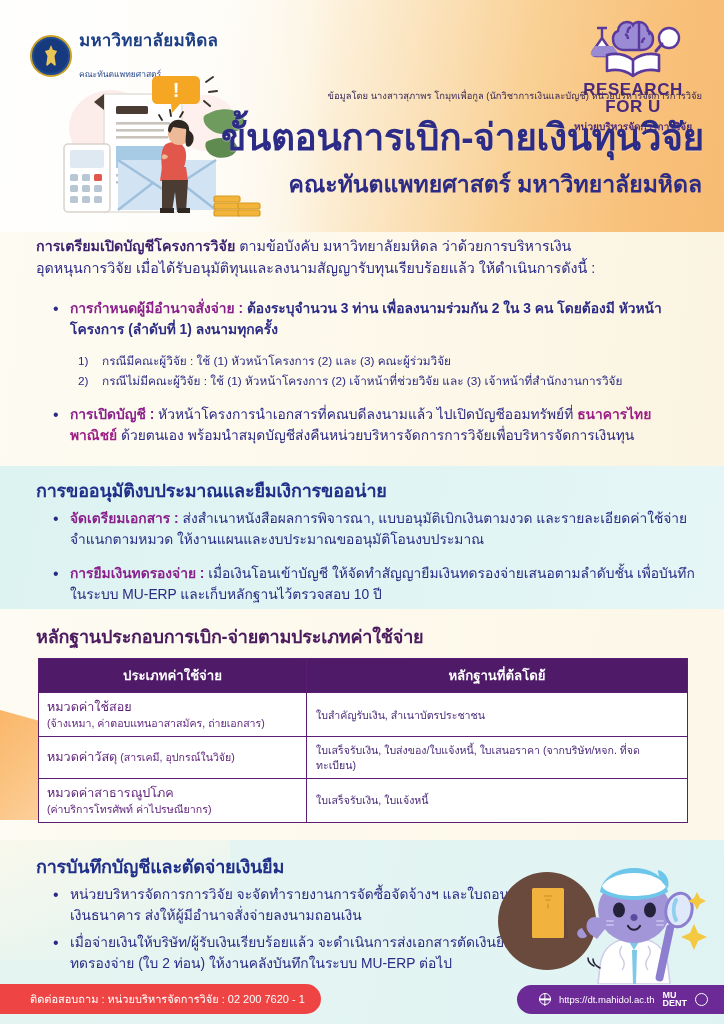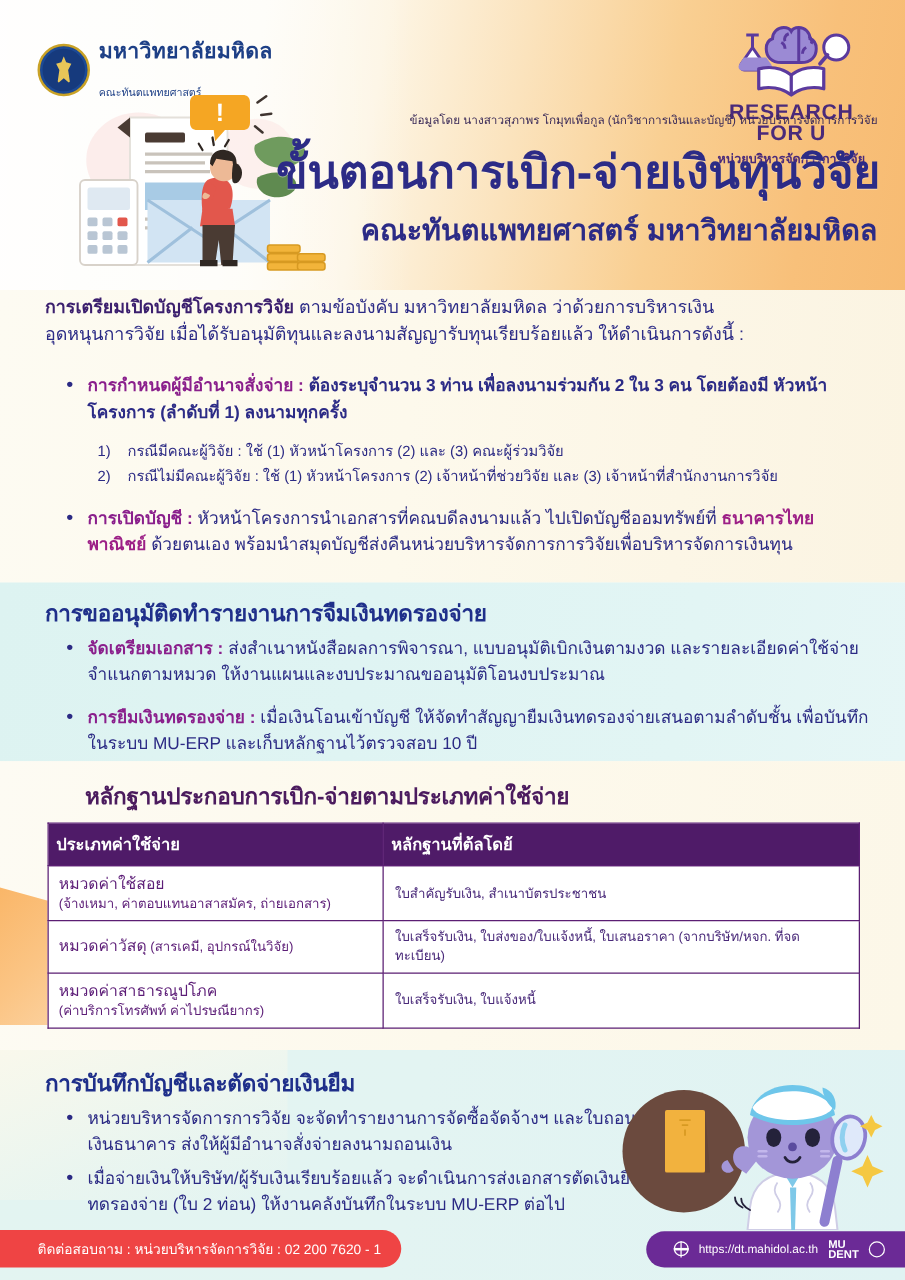--- a/index.html
+++ b/index.html
@@ -132,21 +132,21 @@
   .sec-head.maroon { color: #4b1b5e; }
 
   
   .tbl {
     position: absolute; left: 38px; top: 658px; width: 650px;
     border-collapse: collapse; border: 1.6px solid #5b1e73;
     background: #ffffff;
   }
   .tbl th {
     background: #4f1b68; color: #ffffff; font-size: 13.2px; font-weight: bold;
-    padding: 6px 6px; border: 1.4px solid #5b1e73; text-align: left;
+    padding: 6px 16px; border: 1.4px solid #5b1e73; text-align: center;
   }
   .tbl td { border: 1.4px solid #5b1e73; vertical-align: middle; }
   .tbl td.c1 { width: 268px; padding: 6px 8px; color: #5c1d77; font-size: 12.6px; line-height: 1.35;}
   .tbl td.c1 .sub { font-size: 10.6px; color: #5c1d77; }
   .tbl td.c2 { padding: 6px 9px; color: #4a2a7a; font-size: 10.6px; line-height: 1.35;}
 
   
   .footer-left {
     position: absolute; left: 0; bottom: 10px;
     background: #ef4444; color: #ffffff;
@@ -317,31 +317,31 @@
       <span>กรณีไม่มีคณะผู้วิจัย : ใช้ (1) หัวหน้าโครงการ (2) เจ้าหน้าที่ช่วยวิจัย และ (3) เจ้าหน้าที่สำนักงานการวิจัย</span>
     </div>
   </div>
 
   <div class="blist" style="top:404px;">
     <div class="bli">
       <span class="lead">การเปิดบัญชี :</span><span> หัวหน้าโครงการนำเอกสารที่คณบดีลงนามแล้ว ไปเปิดบัญชีออมทรัพย์ที่ </span><span class="hl-magenta">ธนาคารไทยพาณิชย์</span><span> ด้วยตนเอง พร้อมนำสมุดบัญชีส่งคืนหน่วยบริหารจัดการการวิจัยเพื่อบริหารจัดการเงินทุน</span>
     </div>
   </div>
 
-  <div class="sec-head" style="top:476px;">การขออนุมัติดทำรายงานการจืมเงินทดรองจ่าย</div>
+  <div class="sec-head" style="top:476px;">การขออนุมัติงบประมาณและยืมเงิการขออน่าย</div>
   <div class="blist" style="top:508px;">
     <div class="bli" style="margin-bottom:12px;">
       <span class="lead">จัดเตรียมเอกสาร :</span><span> ส่งสำเนาหนังสือผลการพิจารณา, แบบอนุมัติเบิกเงินตามงวด และรายละเอียดค่าใช้จ่ายจำแนกตามหมวด ให้งานแผนและงบประมาณขออนุมัติโอนงบประมาณ</span>
     </div>
     <div class="bli">
       <span class="lead">การยืมเงินทดรองจ่าย :</span><span> เมื่อเงินโอนเข้าบัญชี ให้จัดทำสัญญายืมเงินทดรองจ่ายเสนอตามลำดับชั้น เพื่อบันทึกในระบบ MU-ERP และเก็บหลักฐานไว้ตรวจสอบ 10 ปี</span>
     </div>
   </div>
 
-  <div class="sec-head maroon" style="top:622px;margin-left:32px;">หลักฐานประกอบการเบิก-จ่ายตามประเภทค่าใช้จ่าย</div>
+  <div class="sec-head maroon" style="top:622px;">หลักฐานประกอบการเบิก-จ่ายตามประเภทค่าใช้จ่าย</div>
 
   <table class="tbl">
     <thead>
       <tr>
         <th style="width:268px;">ประเภทค่าใช้จ่าย</th>
         <th>หลักฐานที่ต้ลโดย้</th>
       </tr>
     </thead>
     <tbody>
       <tr>

